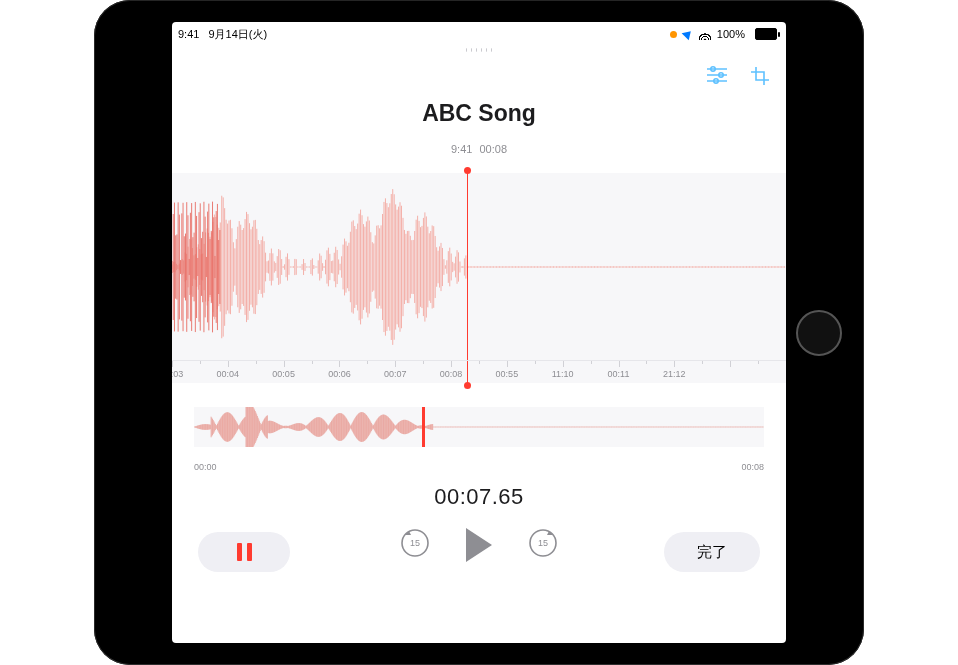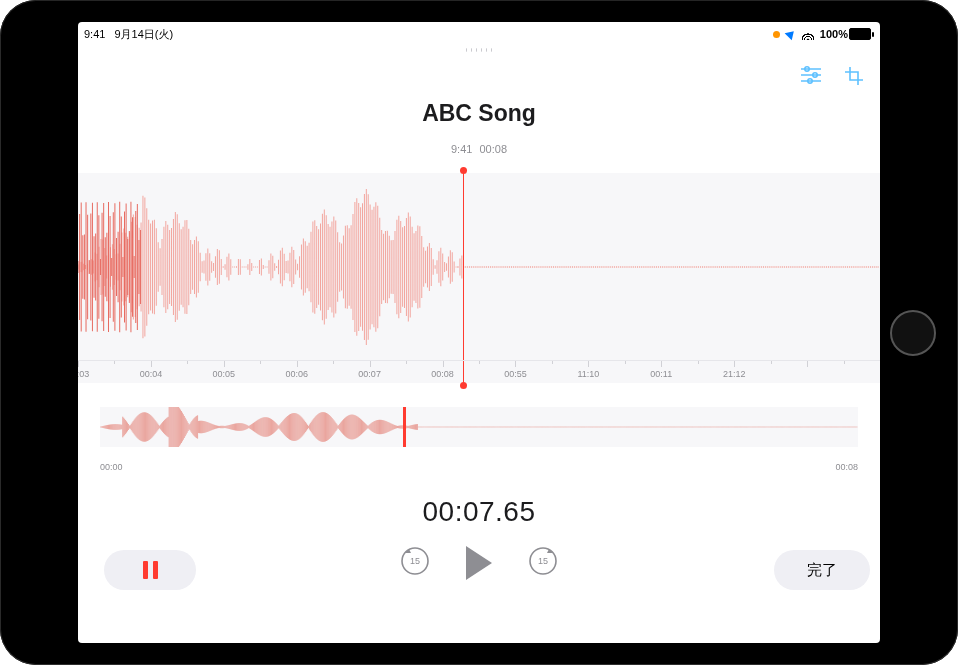--- a/index.html
+++ b/index.html
@@ -5,37 +5,37 @@
   :root{
     --accent:#ff3b30;
     --ink:#1c1c1e;
     --mute:#8e8e93;
     --hair:#d1d1d6;
     --wave-bg:#f7f7f9;
     --pillbg:#efeff4;
     --link:#007aff;
   }
   html,body{margin:0;padding:0;height:100%;font-family:-apple-system,BlinkMacSystemFont,"Helvetica Neue",Arial,sans-serif;color:var(--ink);background:#fff;}
-  .stage{width:958px;height:665px;margin:0 auto;background:#fff;box-sizing:border-box;position:relative;}
+  .stage{width:770px;height:665px;margin:0 auto;background:#fff;box-sizing:border-box;position:relative;}
   .ipad-bezel{position:absolute;inset:0;background:#000;border-radius:36px;box-shadow:0 2px 6px rgba(0,0,0,.4) inset,0 0 0 1px #333 inset;}
   .home-btn{position:absolute;right:22px;top:50%;width:42px;height:42px;border:2px solid #555;border-radius:50%;transform:translateY(-50%);background:#111;}
   .screen{position:absolute;left:78px;top:22px;right:78px;bottom:22px;background:#fff;border-radius:4px;overflow:hidden;}
   
   .statusbar{display:flex;justify-content:space-between;align-items:center;height:20px;padding:2px 6px 0 6px;font-size:11px;color:#000;}
   .statusbar .left span{margin-right:6px;}
   .sb-right{display:flex;align-items:center;gap:6px;}
   .dot{width:7px;height:7px;border-radius:50%;background:#ff9500;display:inline-block;}
   .loc{display:inline-block;width:0;height:0;border-left:5px solid transparent;border-right:5px solid transparent;border-bottom:8px solid #007aff;transform:rotate(45deg);}
   .wifi{display:inline-block;width:12px;height:12px;background:
      radial-gradient(circle at 6px 12px,#000 0 1.5px,transparent 1.6px),
      radial-gradient(circle at 6px 12px,transparent 0 3px,#000 3px 4px,transparent 4.1px),
      radial-gradient(circle at 6px 12px,transparent 0 5.5px,#000 5.5px 6.5px,transparent 6.6px);
   }
   .batt{display:inline-flex;align-items:center;}
-  .batt b{font-weight:700;margin-right:1px;}
+  .batt b{font-weight:400;margin-right:10px;}
   .batt .body{width:20px;height:10px;border:1px solid #000;border-radius:2px;position:relative;background:#000;}
   .batt .nub{width:2px;height:5px;background:#000;margin-left:1px;border-radius:1px;}
   
   .handle{position:absolute;left:50%;top:26px;width:26px;height:6px;transform:translateX(-50%);display:flex;gap:4px;justify-content:center;}
   .handle span{width:4px;height:4px;border-radius:50%;background:#c7c7cc;}
   
   .top-icons{position:absolute;right:16px;top:44px;display:flex;gap:22px;}
   .svgicon path,.svgicon circle,.svgicon line,.svgicon rect{stroke:#5ec1ff;stroke-width:1.6;fill:none;}
   
   .title-block{text-align:center;margin-top:56px;}
@@ -53,26 +53,26 @@
   .playhead{position:absolute;top:0;bottom:0;width:0;border-left:1.5px solid var(--accent);}
   .playhead .knob{position:absolute;left:-3.5px;top:-6px;width:7px;height:7px;background:var(--accent);border-radius:50%;}
   .playhead .knob2{position:absolute;left:-3.5px;bottom:-6px;width:7px;height:7px;background:var(--accent);border-radius:50%;}
   
   .overview{margin:24px 22px 0 22px;}
   .ov-track{height:40px;background:var(--wave-bg);position:relative;}
   .ov-svg{position:absolute;inset:0;width:100%;height:100%;}
   .ov-cursor{position:absolute;top:0;bottom:0;width:3px;background:var(--accent);}
   .ov-labels{display:flex;justify-content:space-between;font-size:9px;color:var(--mute);margin-top:15px;}
   
-  .elapsed{text-align:center;font-size:28px;font-weight:500;margin-top:24px;letter-spacing:.5px;font-variant-numeric:tabular-nums;}
+  .elapsed{text-align:center;font-size:22px;font-weight:500;margin-top:12px;letter-spacing:.5px;font-variant-numeric:tabular-nums;}
   
   .controls{position:relative;margin-top:16px;height:54px;text-align:center;}
   .controls .pill{position:absolute;top:6px;height:40px;border-radius:20px;background:var(--pillbg);display:flex;align-items:center;justify-content:center;}
   .record-pill{left:26px;width:92px;}
-  .done-pill{right:10px;width:96px;color:#000;font-size:15px;}
+  .done-pill{right:26px;width:96px;color:#000;font-size:15px;}
   .center-ctrls{position:absolute;left:50%;top:0;transform:translateX(-50%);display:flex;align-items:center;gap:34px;}
   .pause-bars{display:flex;gap:5px;}
   .pause-bars span{width:5px;height:18px;background:var(--accent);border-radius:1px;}
   .skip svg circle{stroke:var(--mute);stroke-width:1.6;fill:none;}
   .skip .num{font-size:9px;fill:var(--mute);}
   .play-tri{width:0;height:0;border-left:26px solid var(--mute);border-top:17px solid transparent;border-bottom:17px solid transparent;}
 </style>
 </head>
 <body>
 

